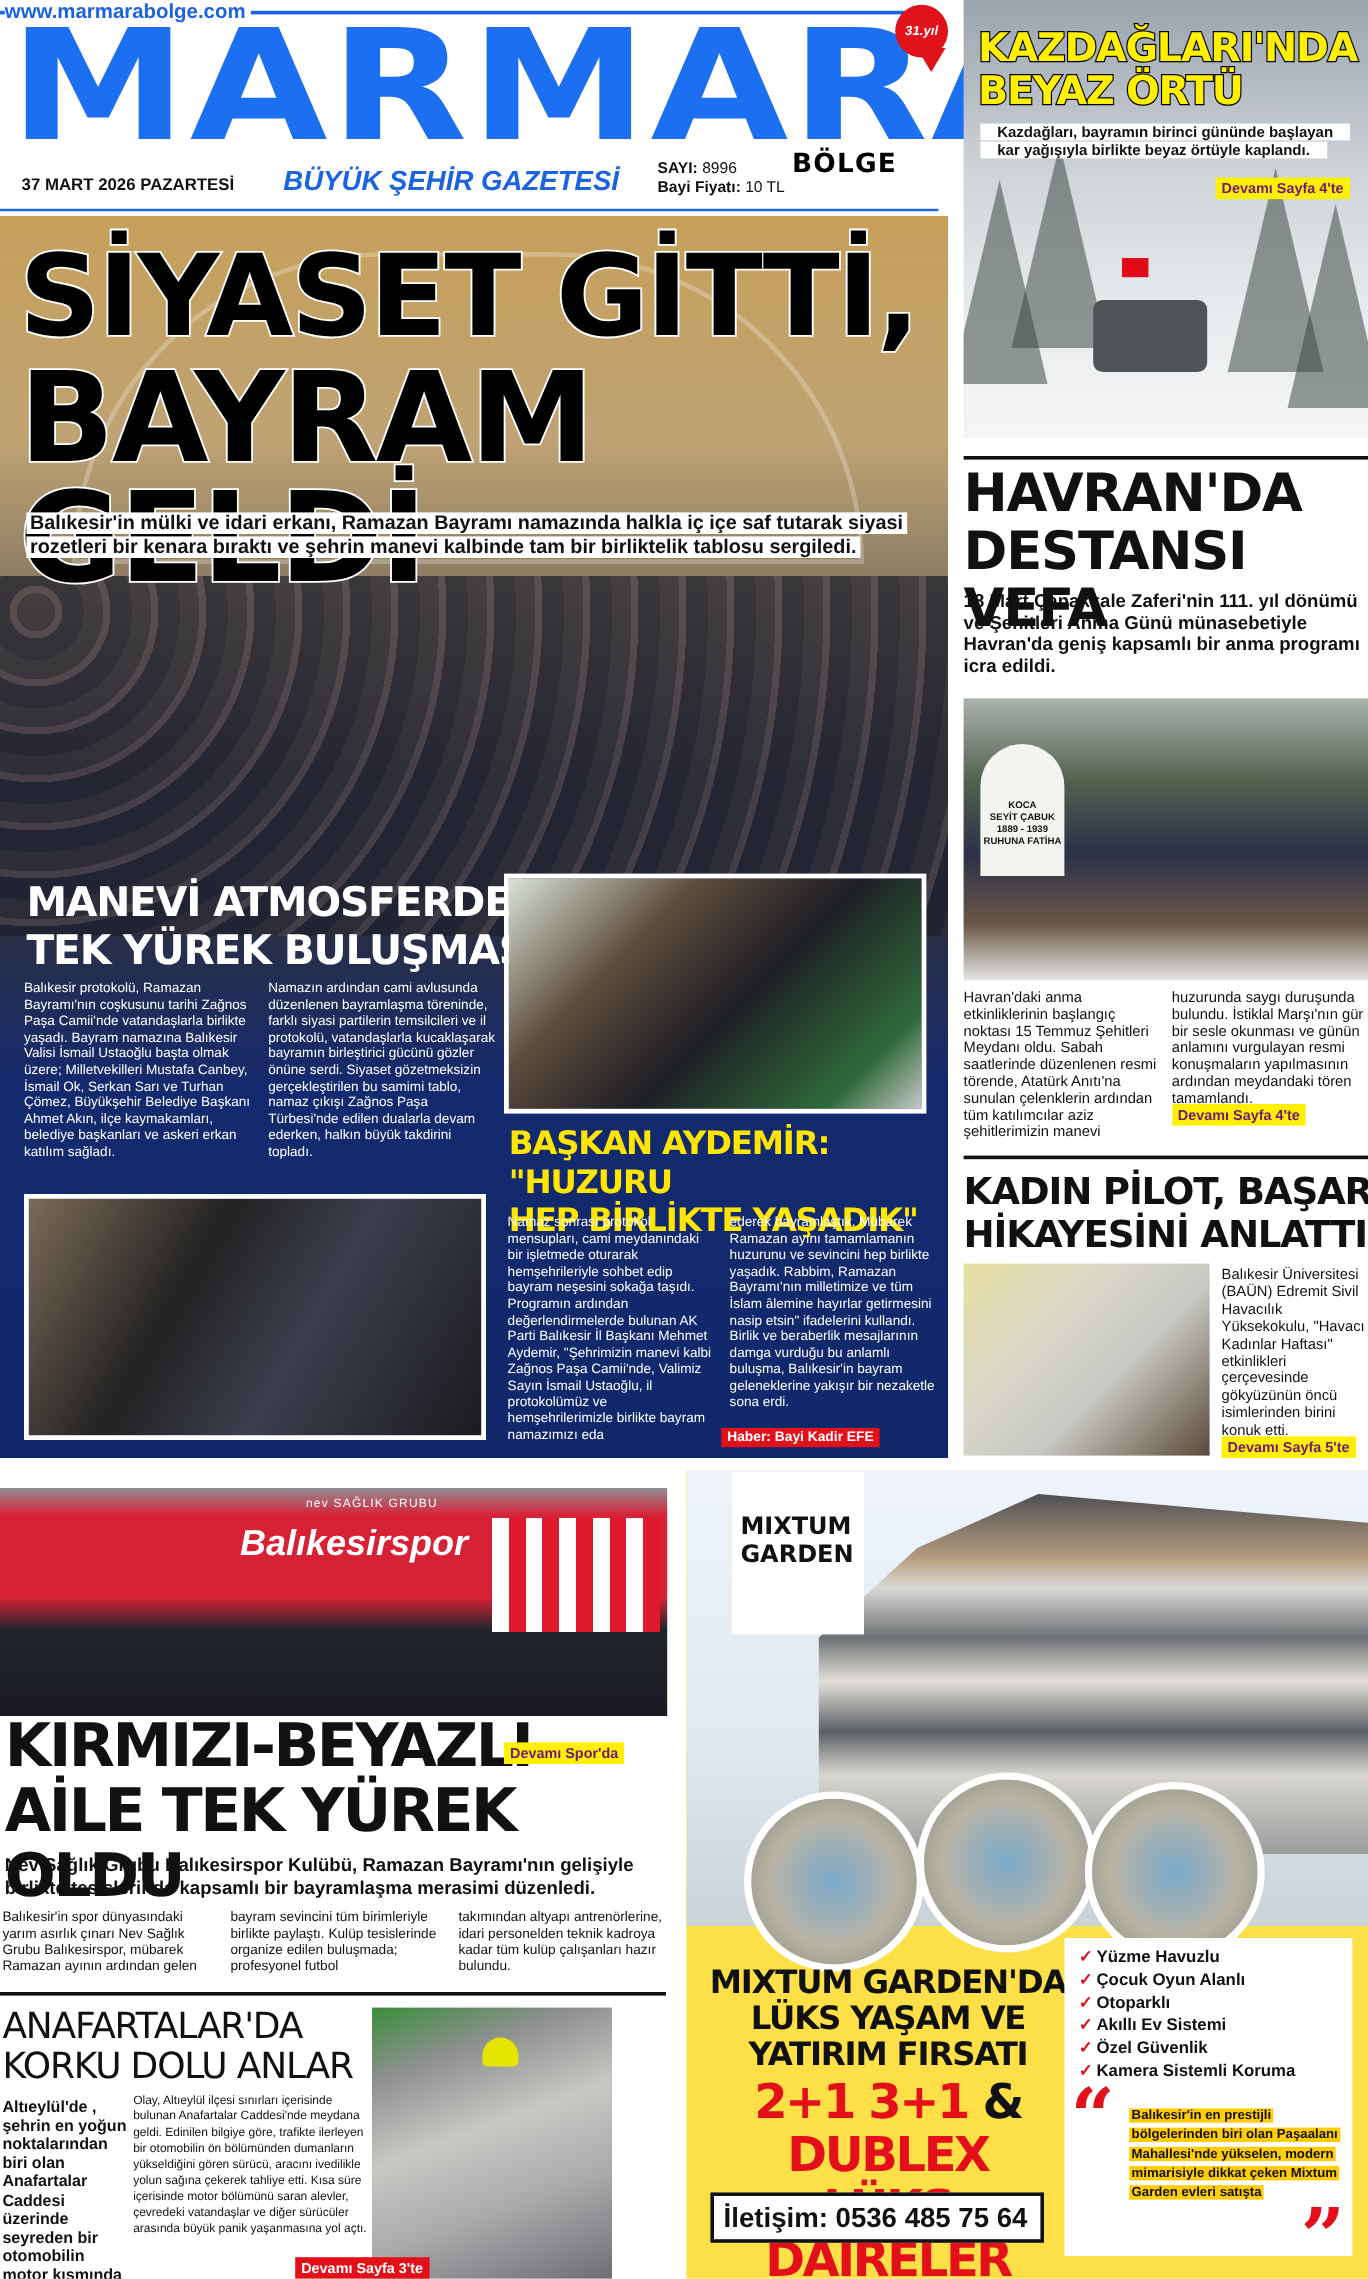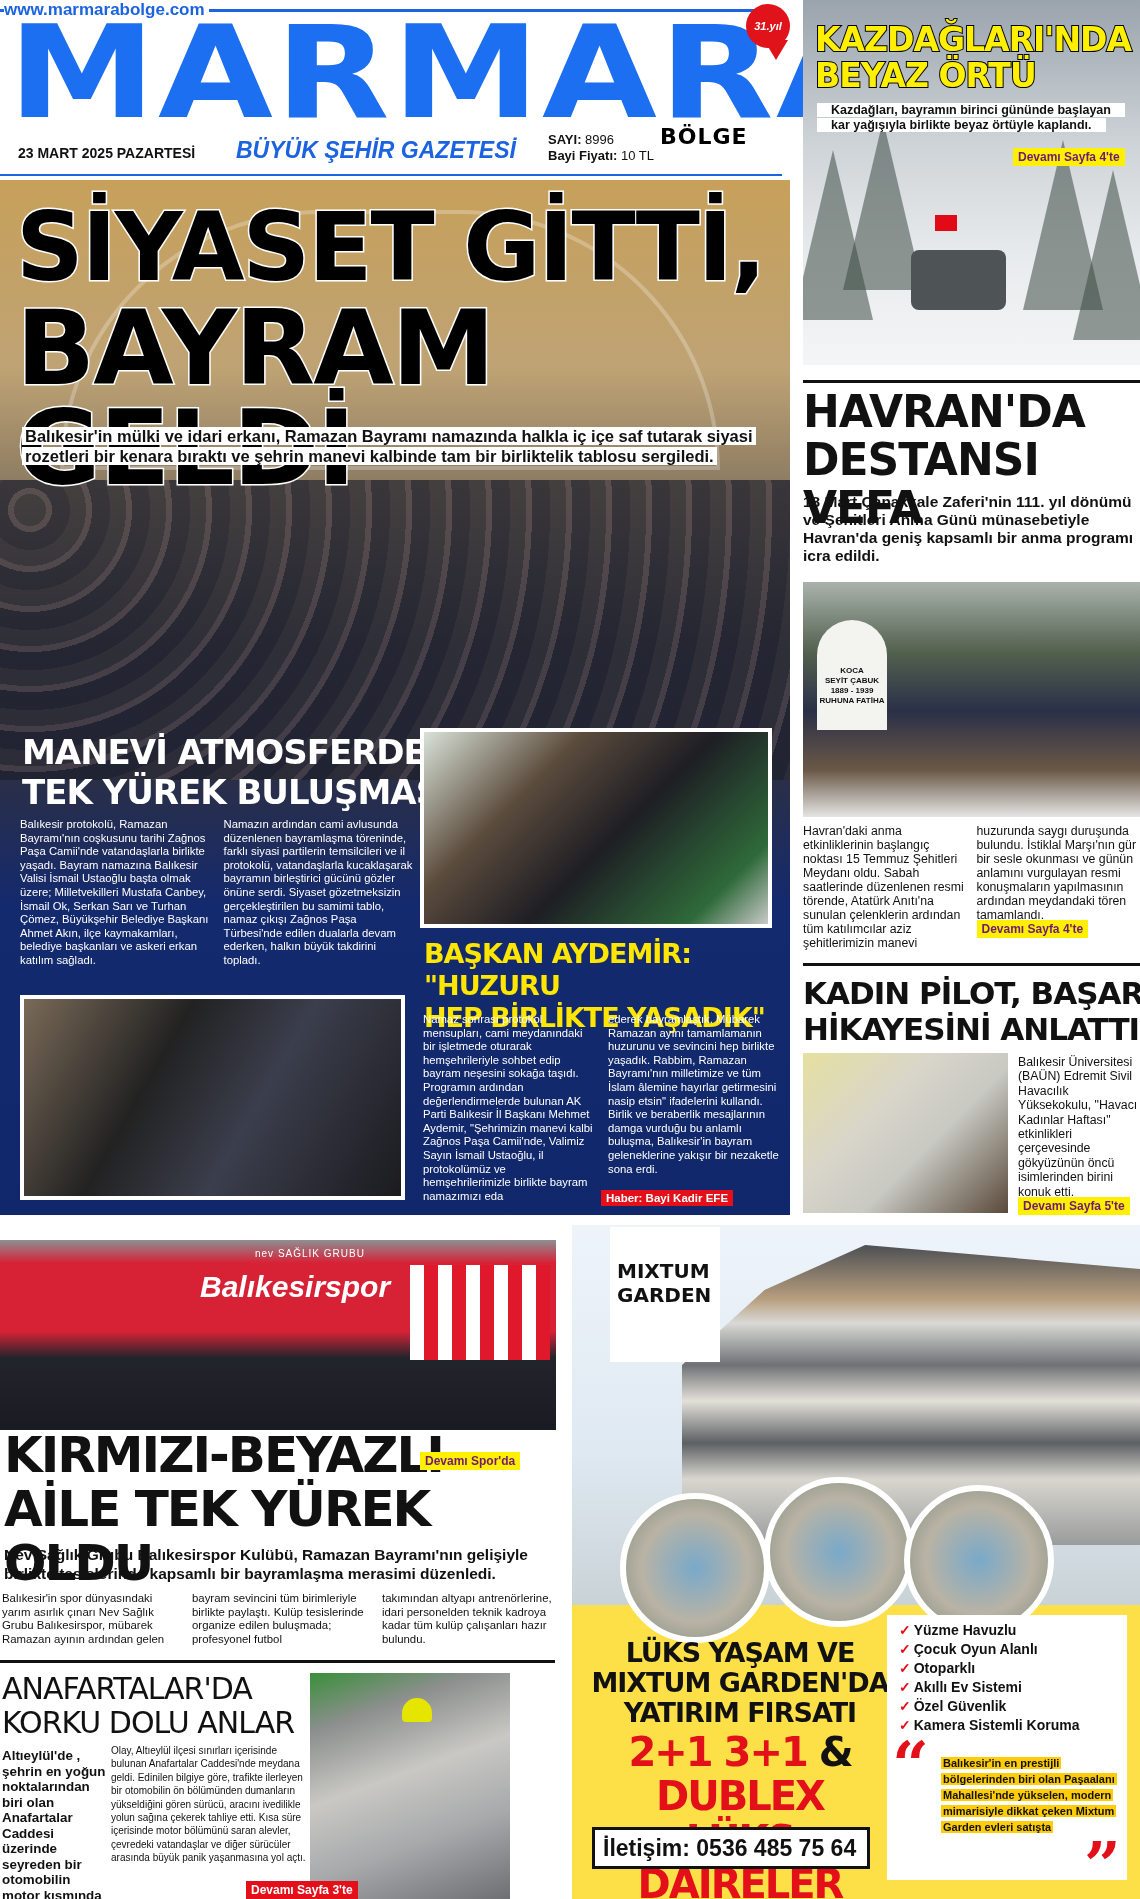--- a/index.html
+++ b/index.html
@@ -106,21 +106,21 @@
 </head>
 <body>
 
 <div id="masthead" class="abs">
   <div class="abs url-line"></div>
   <div class="abs url">www.marmarabolge.com</div>
   <div class="abs logo">MARMARA</div>
   <div class="abs ribbon">31.yıl</div>
   <div class="abs ribbon-tail"></div>
   <div class="abs bolge">BÖLGE</div>
-  <div class="abs date">23 MART 2025 PAZARTESİ</div>
+  <div class="abs date">37 MART 2026 PAZARTESİ</div>
   <div class="abs tagline">BÜYÜK ŞEHİR GAZETESİ</div>
   <div class="abs sayi">
     <div><b>SAYI:</b> <span>8996</span></div>
     <div><b>Bayi Fiyatı:</b> <span>10 TL</span></div>
   </div>
   <div class="abs mast-line"></div>
 </div>
 
 <div id="main-feature" class="abs">
   <div class="abs mosque-arch"></div>
@@ -240,22 +240,22 @@
   <div class="abs building"></div>
   <div class="abs ad-name-box"></div>
   <div class="abs ad-name">
     <div>MIXTUM</div>
     <div>GARDEN</div>
   </div>
   <div class="circle" style="left:48px;top:268px"></div>
   <div class="circle" style="left:192px;top:252px"></div>
   <div class="circle" style="left:332px;top:260px"></div>
   <div class="abs ad-head">
+    <div>MIXTUM GARDEN'DA</div>
     <div>LÜKS YAŞAM VE</div>
-    <div>MIXTUM GARDEN'DA</div>
     <div>YATIRIM FIRSATI</div>
   </div>
   <div class="abs ad-units">
     <div><span>2+1 3+1</span> <span class="amp">&amp;</span> <span>DUBLEX</span></div>
     <div>LÜKS DAİRELER</div>
   </div>
   <div class="abs ad-phone">İletişim: 0536 485 75 64</div>
   <div class="abs ad-panel"></div>
   <ul class="abs ad-features">
     <li><span class="chk">✓</span><span>Yüzme Havuzlu</span></li>

